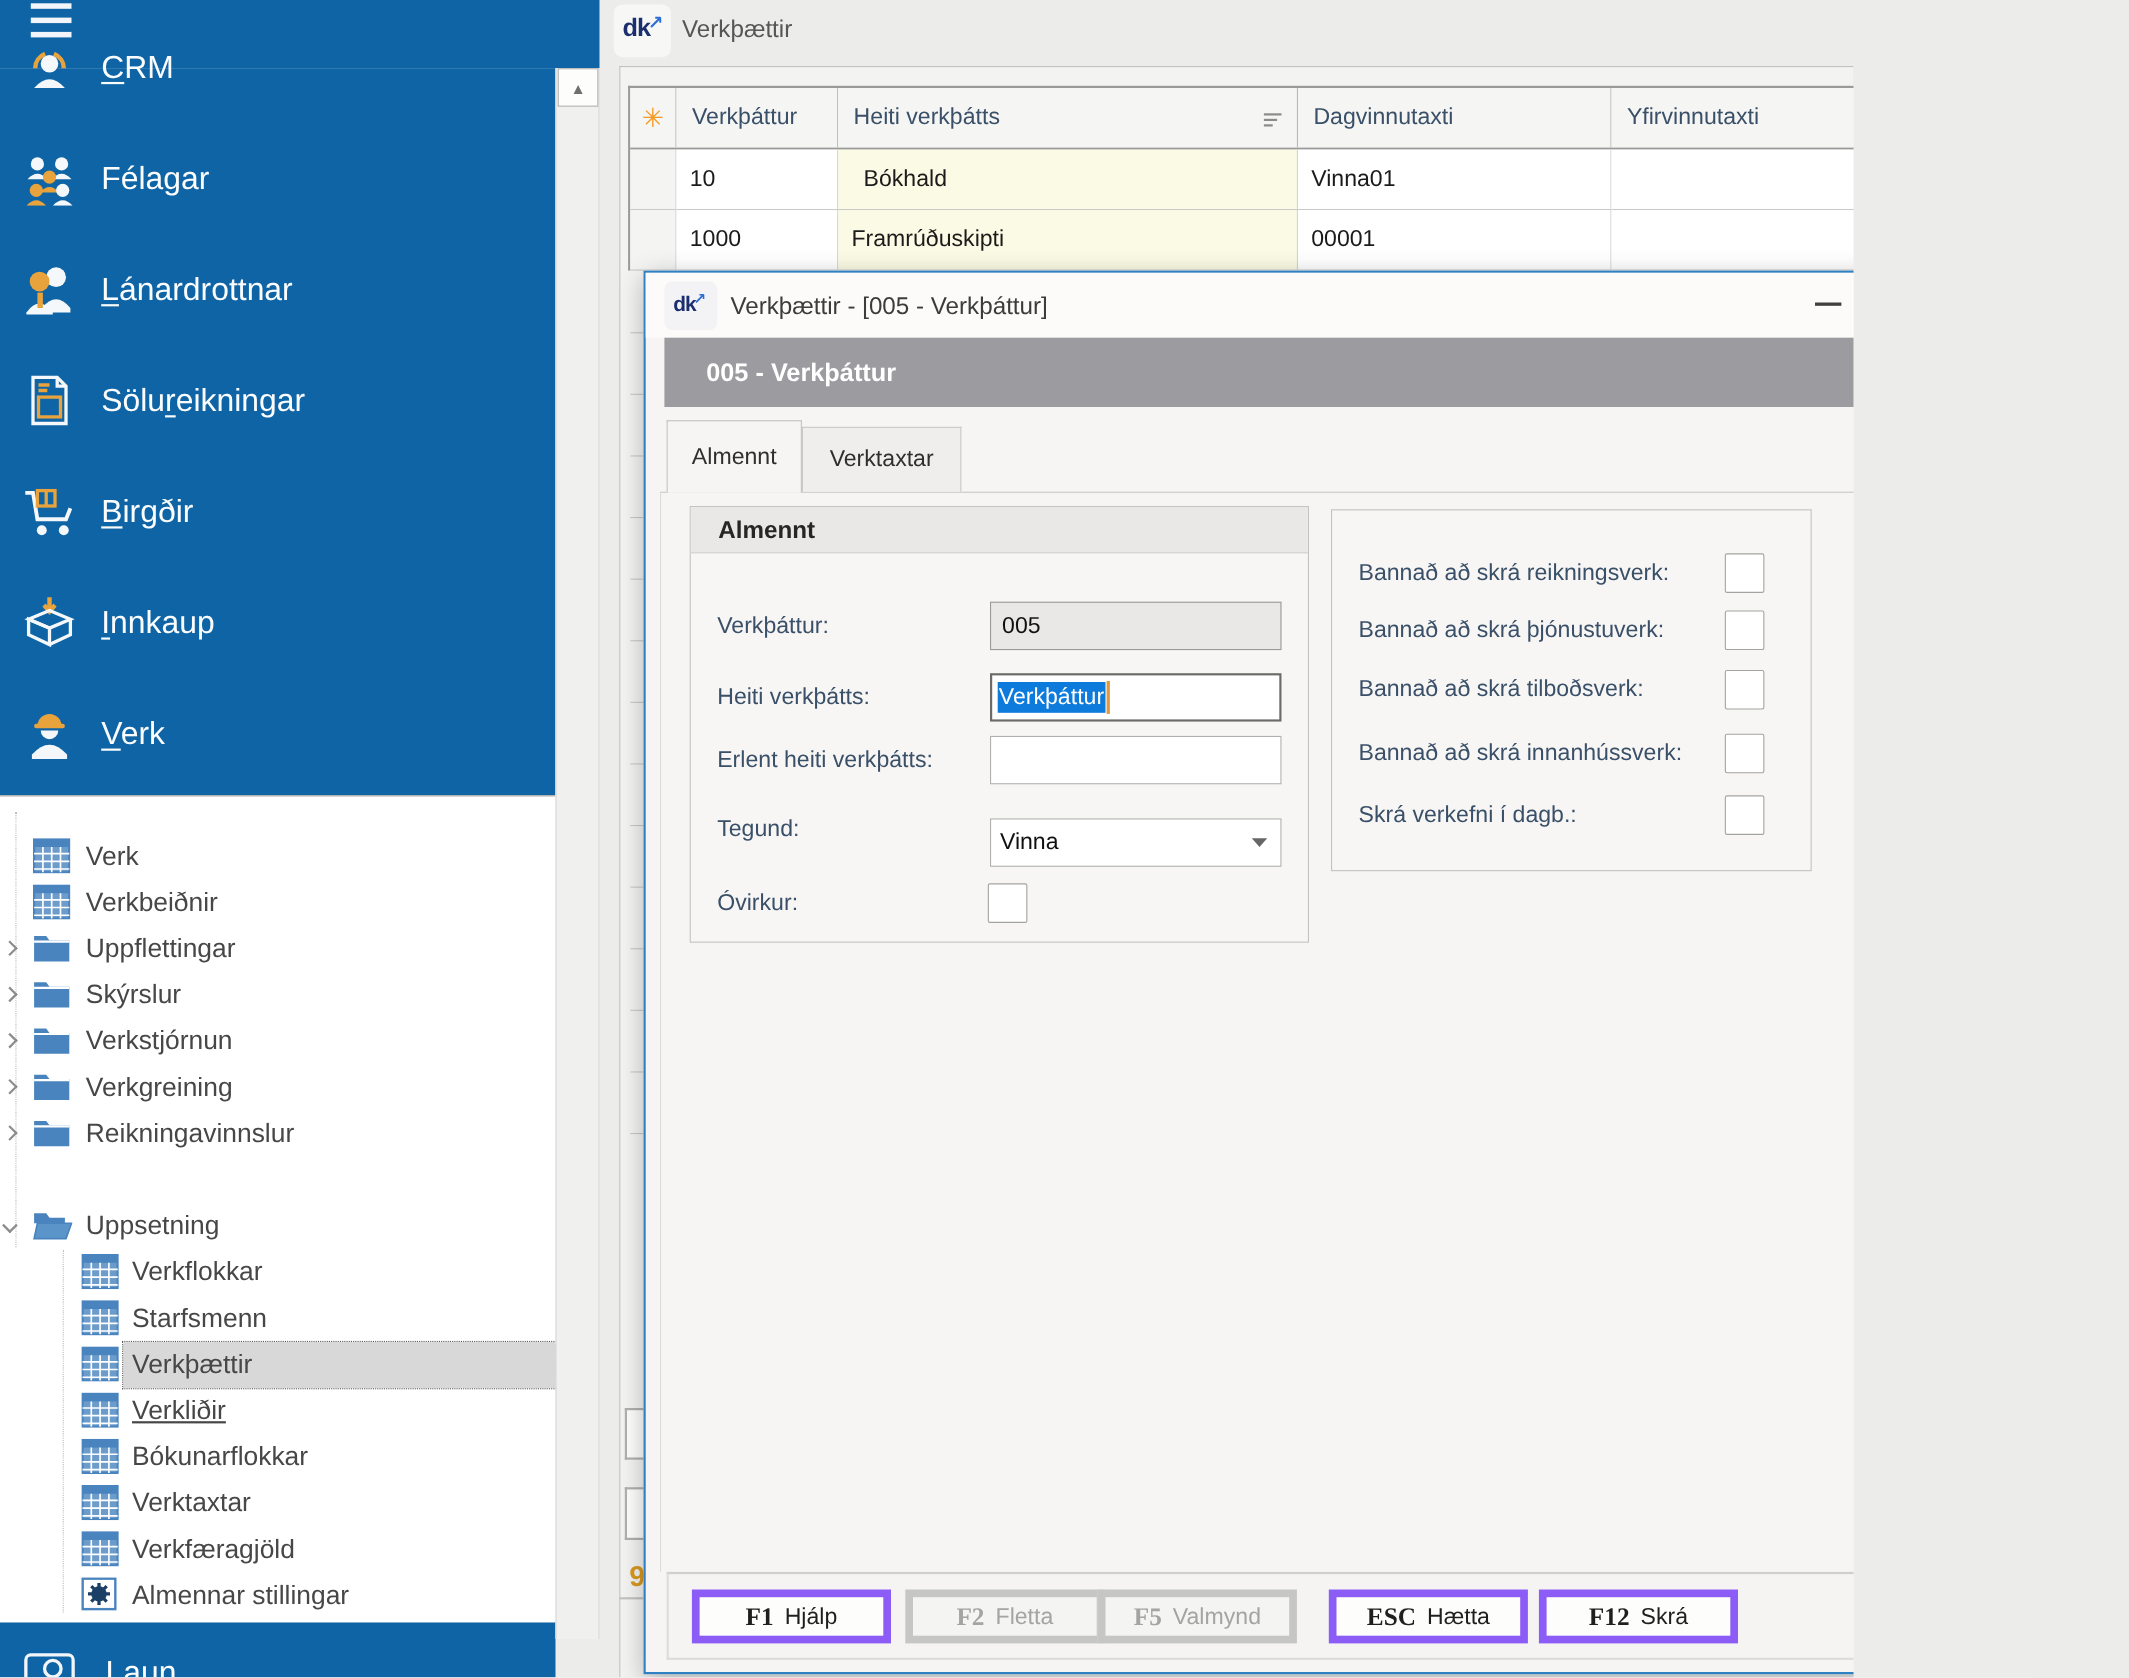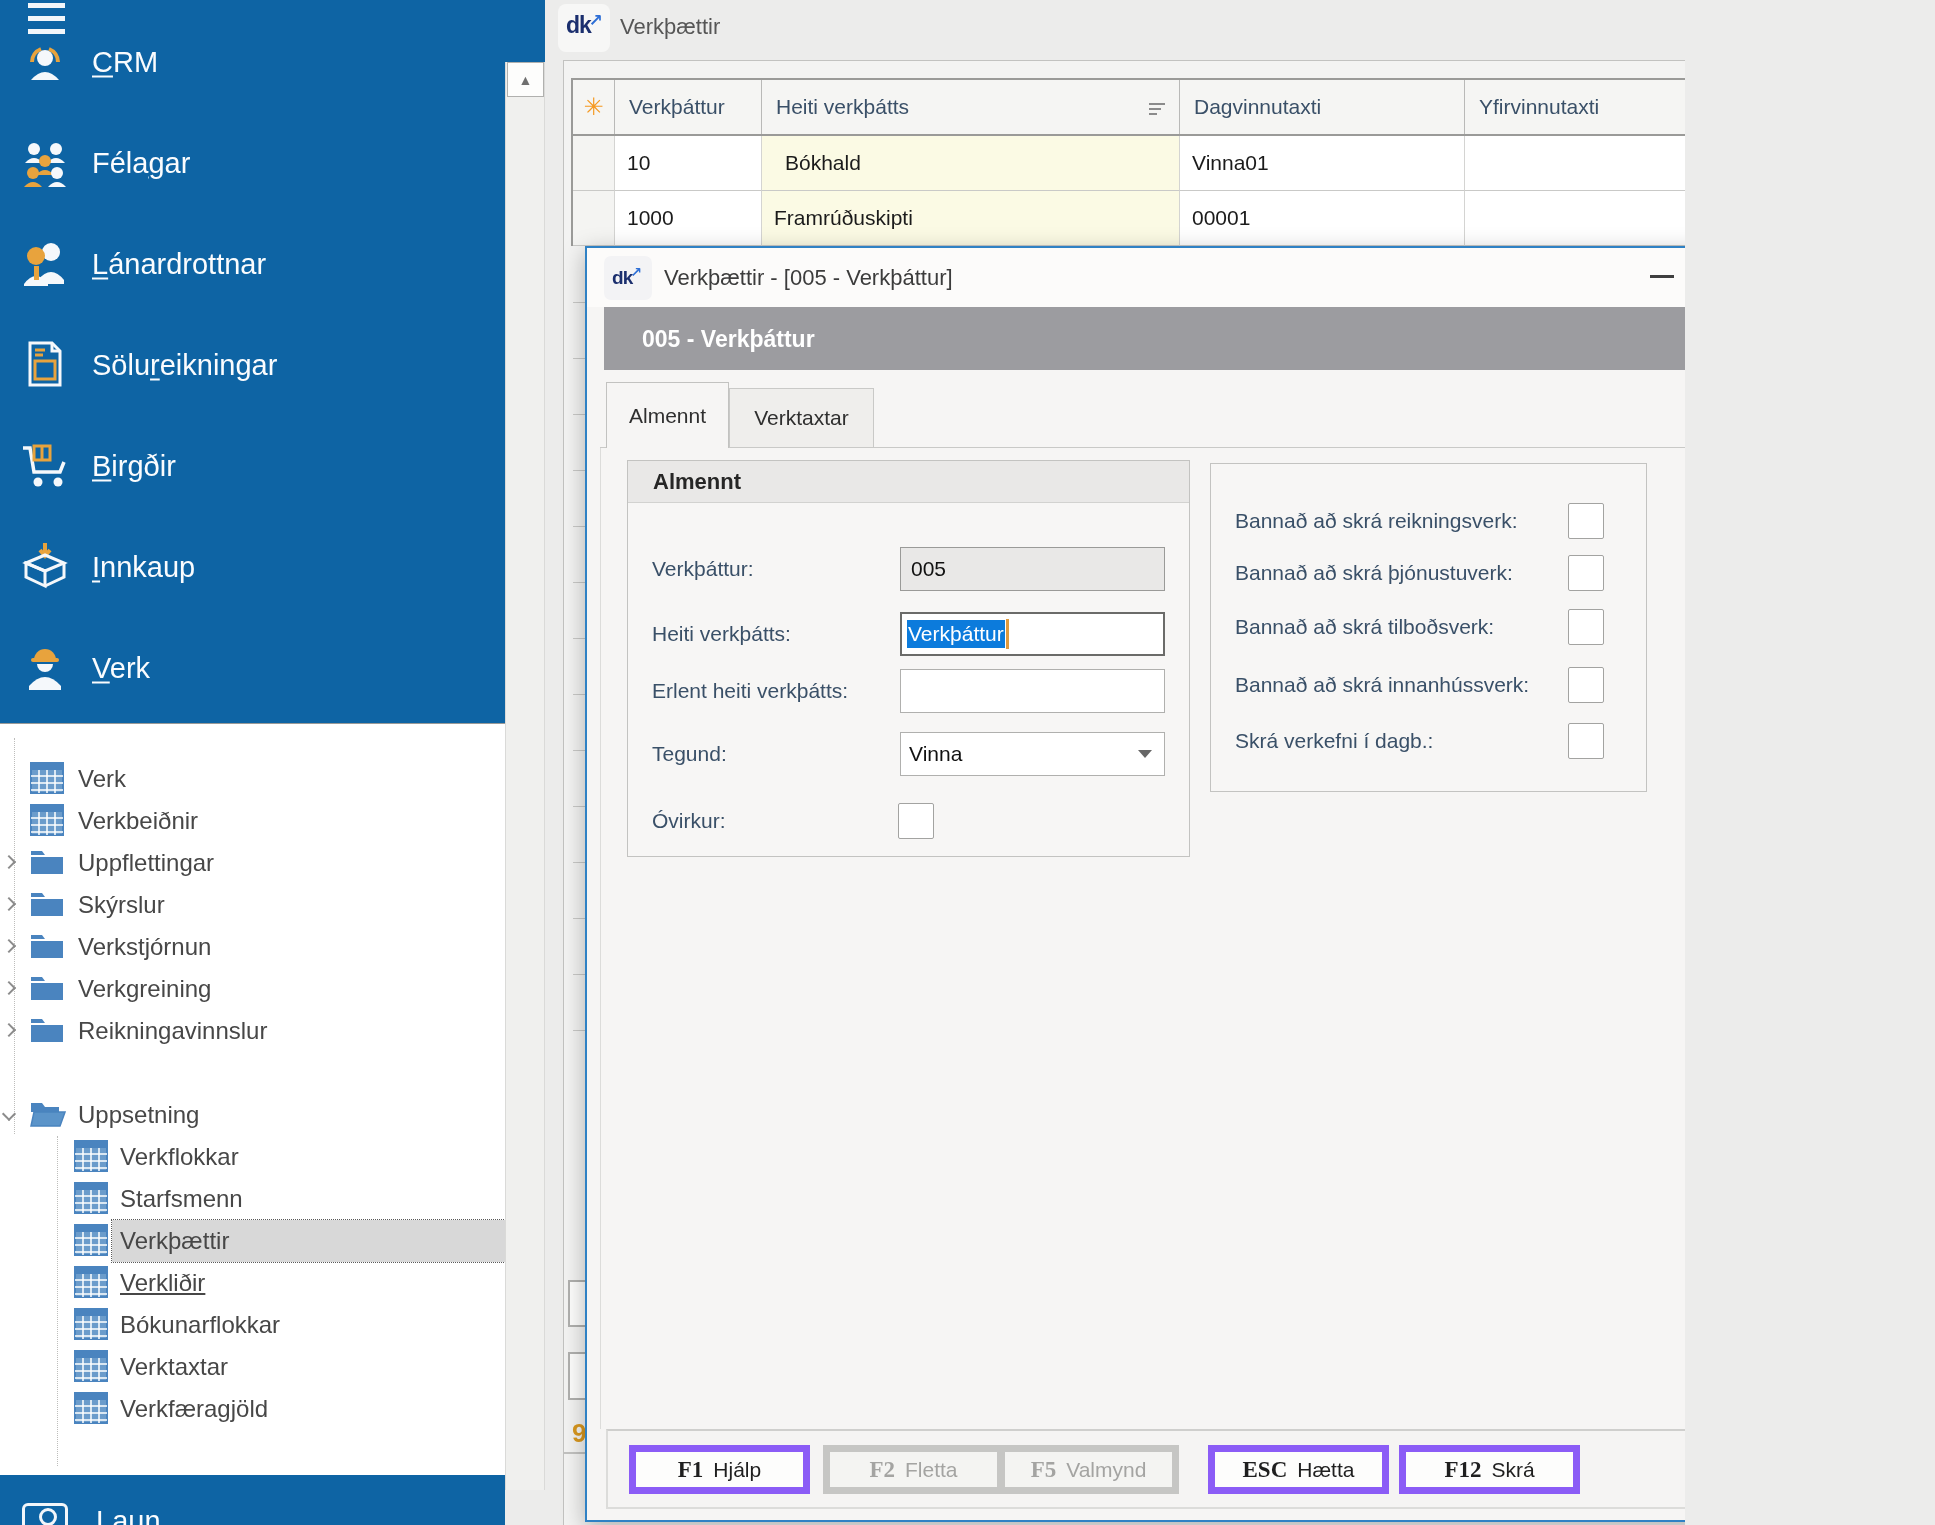--- a/index.html
+++ b/index.html
@@ -389,20 +389,29 @@
         <span class="t-lbl" style="left: 120px; z-index: 1;">Verktaxtar</span>
       </div>
       <div class="tree-item" style="top: 664px;">
         <span class="t-ico" style="left: 74px;"><svg width="34" height="32" viewBox="0 0 34 32">
             <rect x="1" y="1" width="32" height="30" fill="#6b9ccb" stroke="#4a84bf" stroke-width="2"></rect>
             <rect x="1" y="1" width="32" height="7" fill="#4a84bf"></rect>
             <path d="M1 14 h32 M1 21 h32 M1 28 h32 M9 8 v23 M17 8 v23 M25 8 v23" stroke="#fff" stroke-width="1.5"></path>
           </svg></span>
         <span class="t-lbl" style="left: 120px; z-index: 1;">Verkfæragjöld</span>
       </div>
+      <div class="tree-item" style="top: 706px;">
+        <span class="t-ico" style="left: 74px;"><svg width="32" height="30" viewBox="0 0 32 30">
+            <rect x="1" y="1" width="30" height="28" fill="#fff" stroke="#4a84bf" stroke-width="2.5"></rect>
+            <circle cx="16" cy="15" r="7" fill="#1c3f66"></circle>
+            <circle cx="16" cy="15" r="2.5" fill="#fff"></circle>
+            <path d="M16 5 v20 M6 15 h20 M9 8 l14 14 M23 8 l-14 14" stroke="#1c3f66" stroke-width="3"></path>
+          </svg></span>
+        <span class="t-lbl" style="left: 120px; z-index: 1;">Almennar stillingar</span>
+      </div>
     </div>
 
   <div class="abs sidebar-bottom">
     <div class="laun-ico"></div>
     <div class="laun-lbl">Laun</div>
   </div>
 
   <div class="abs scroll-strip">
     <div class="scroll-up">▲</div>
   </div>
@@ -461,21 +470,21 @@
     <div class="fld-label" style="top:386px;">Heiti verkþátts:</div>
     <div class="fld fld-focused" style="top:364px;">
       <span class="sel-text">Verkþáttur</span>
       <span class="caret"></span>
     </div>
     <div class="fld-label" style="top:443px;">Erlent heiti verkþátts:</div>
     <div class="fld fld-plain" style="top:421px;">
       <span class="combo-text"></span>
     </div>
     <div class="fld-label" style="top:506px;">Tegund:</div>
-    <div class="fld fld-plain" style="top:484px;">
+    <div class="fld fld-plain" style="top:496px;">
       <span class="combo-text">Vinna</span>
       <span class="combo-arrow"></span>
     </div>
     <div class="fld-label" style="top:573px;">Óvirkur:</div>
     <div class="checkbox" style="left:311px;top:555px;"></div>
 
     <div class="optionsbox" id="optionsbox">
         <div class="opt-label" style="top: 57px;">Bannað að skrá reikningsverk:</div>
         <div class="opt-cb" style="top: 39px;"></div>
         <div class="opt-label" style="top: 109px;">Bannað að skrá þjónustuverk:</div>

